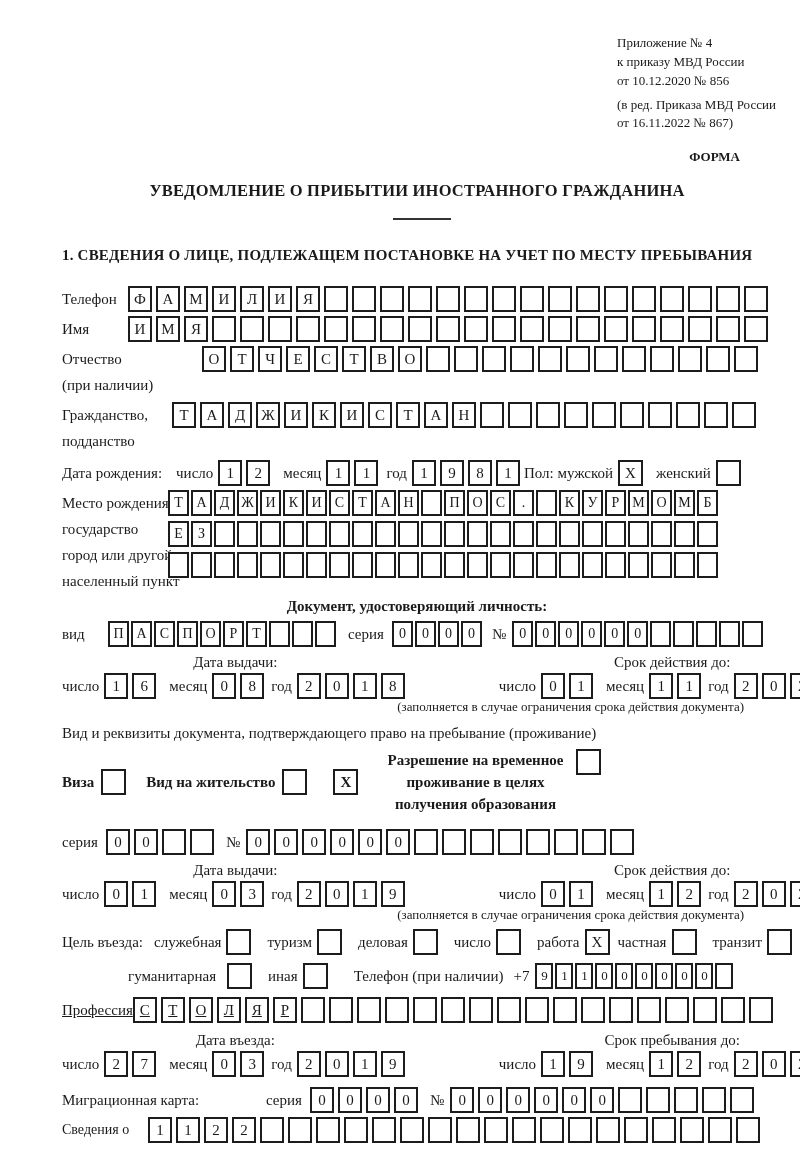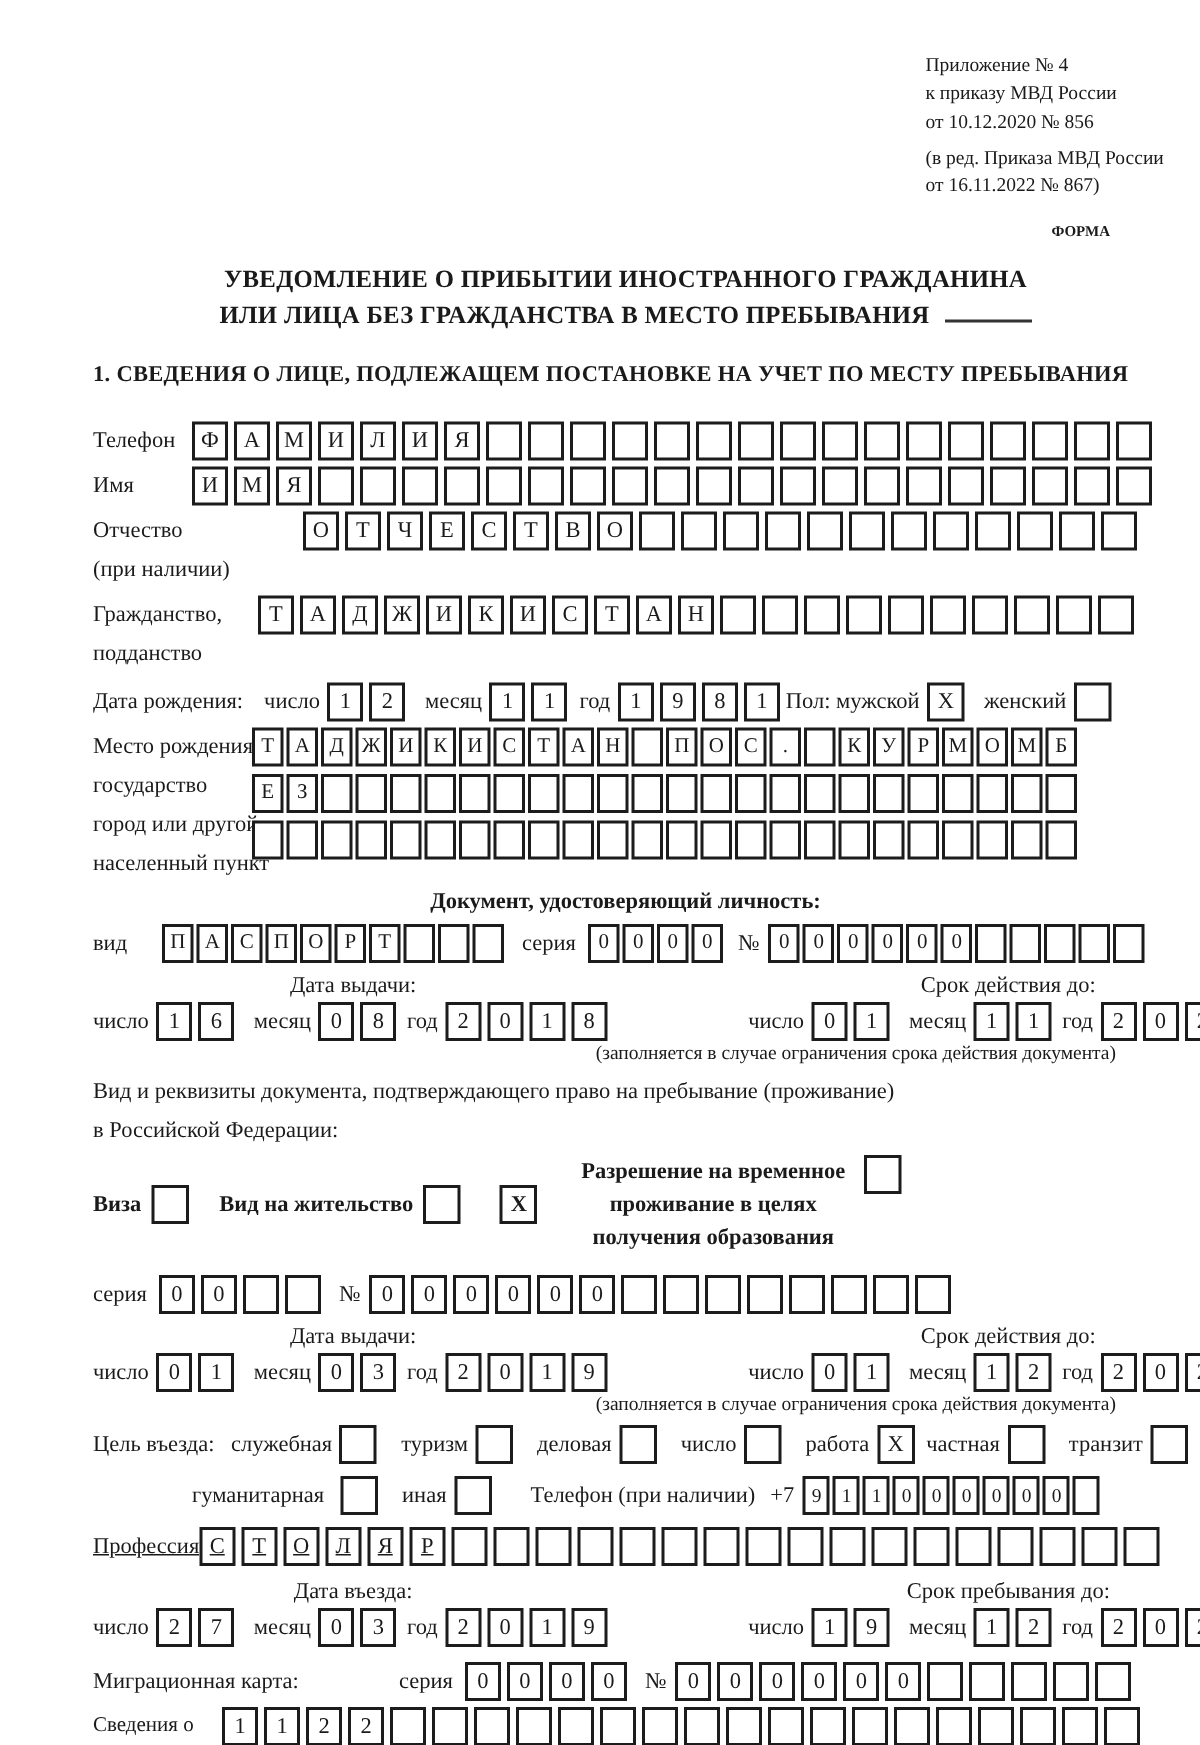--- a/index.html
+++ b/index.html
@@ -5,21 +5,21 @@
   html,body { margin:0; padding:0; background:#fff; }
   body {
     width:800px; min-height:1163px; color:#1a1a1a;
     font-family:"Liberation Serif", serif; font-size:15px;
   }
   .page { padding:34px 28px 24px 62px; box-sizing:border-box; width:800px; }
 
   
   .appendix { margin-left:555px; width:185px; font-size:13px; line-height:1.45; }
   .appendix .rev { margin-top:5px; }
-  .form-word { text-align:right; padding-right:32px; font-weight:bold; margin:16px 0 14px; font-size:10px; }
+  .form-word { text-align:right; padding-right:32px; font-weight:bold; margin:16px 0 14px; font-size:13px; }
 
   .title { text-align:center; font-weight:bold; font-size:16.5px; line-height:1.45; margin:0 0 20px; letter-spacing:.2px; }
   .blank-line { display:inline-block; width:58px; border-bottom:2px solid #333; margin-left:10px; }
 
   .sec-heading { font-weight:bold; font-size:15px; margin:0 0 22px; letter-spacing:.2px; }
 
   
   .row { display:flex; align-items:flex-start; margin-bottom:4px; }
   .lbl { line-height:26px; white-space:nowrap; }
   .label-stack div { line-height:26px; white-space:nowrap; }
@@ -86,21 +86,21 @@
     <div>к приказу МВД России</div>
     <div>от 10.12.2020 № 856</div>
     <div class="rev">(в ред. Приказа МВД России</div>
     <div>от 16.11.2022 № 867)</div>
   </div>
 
   <div class="form-word">ФОРМА</div>
 
   <div class="title">
     <div>УВЕДОМЛЕНИЕ О ПРИБЫТИИ ИНОСТРАННОГО ГРАЖДАНИНА</div>
-    <div><span>ИЛИ ЛИЦА БЕЗ ГРАЖДАНСТВА В МЕСТО ПРЕБЫВАНИЯ</span><span class="blank-line"></span></div>
+    <div><span class="blank-line"></span></div>
   </div>
 
   <div class="sec-heading">1. СВЕДЕНИЯ О ЛИЦЕ, ПОДЛЕЖАЩЕМ ПОСТАНОВКЕ НА УЧЕТ ПО МЕСТУ ПРЕБЫВАНИЯ</div>
 
   <div class="row">
     <span class="lbl w-surname">Телефон</span>
     <span class="boxes">
         <span class="cell">Ф</span>
         <span class="cell">А</span>
         <span class="cell">М</span>
@@ -414,21 +414,20 @@
             <span class="cell">0</span>
             <span class="cell">2</span>
             <span class="cell">5</span>
           </span>
       </div>
     </div>
   </div>
   <div class="note">(заполняется в случае ограничения срока действия документа)</div>
 
   <div class="plain">Вид и реквизиты документа, подтверждающего право на пребывание (проживание)</div>
-  <div class="plain">в Российской Федерации:</div>
 
   <div class="opt-row">
     <span class="opt">
       <span class="olbl">Виза</span>
       <span class="checkwrap">
           <span class="cell"></span>
         </span>
     </span>
     <span class="opt" style="margin-left:16px;">
       <span class="olbl">Вид на жительство</span>

